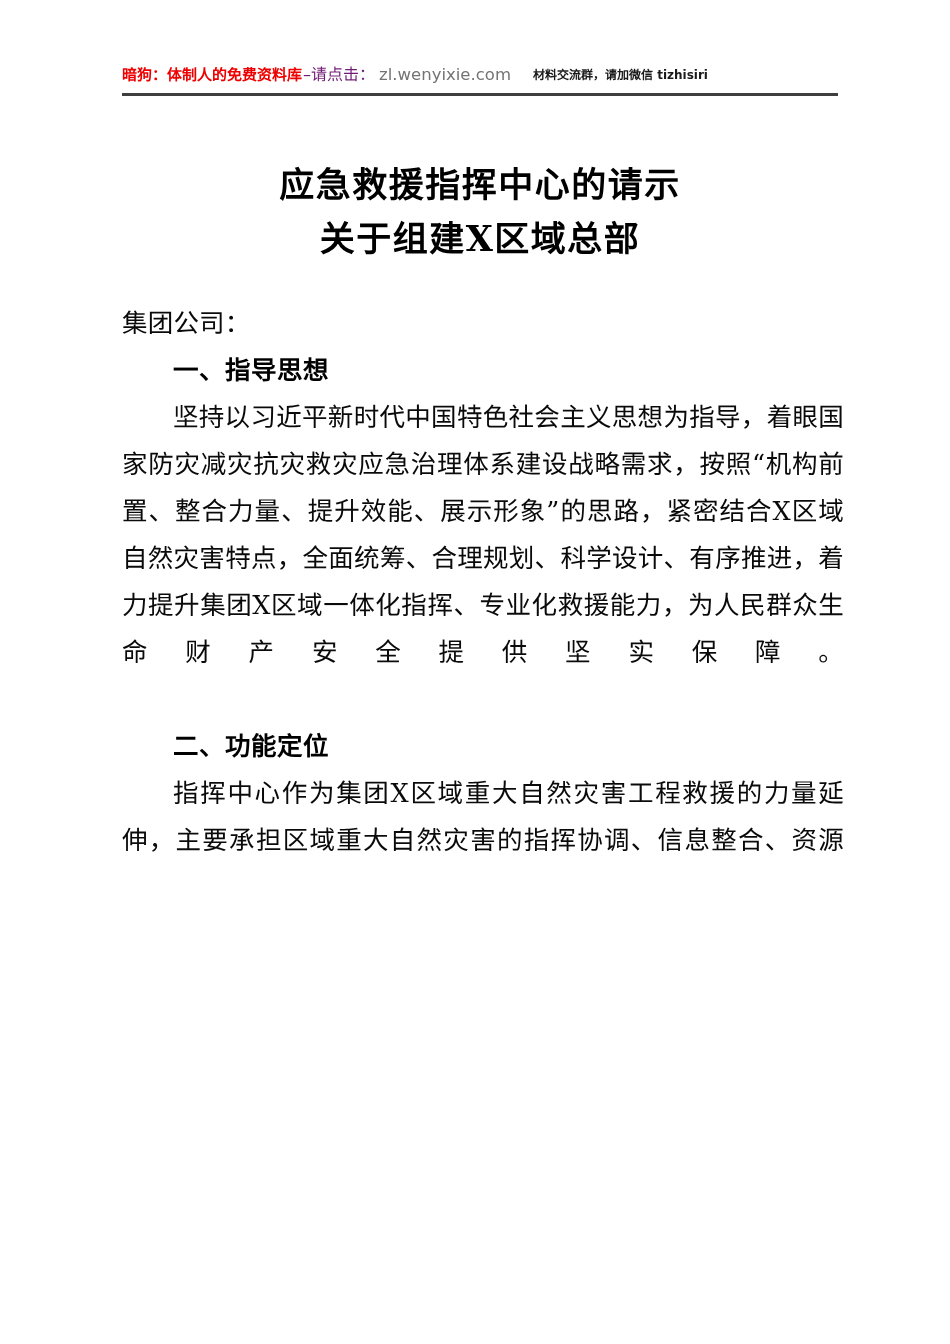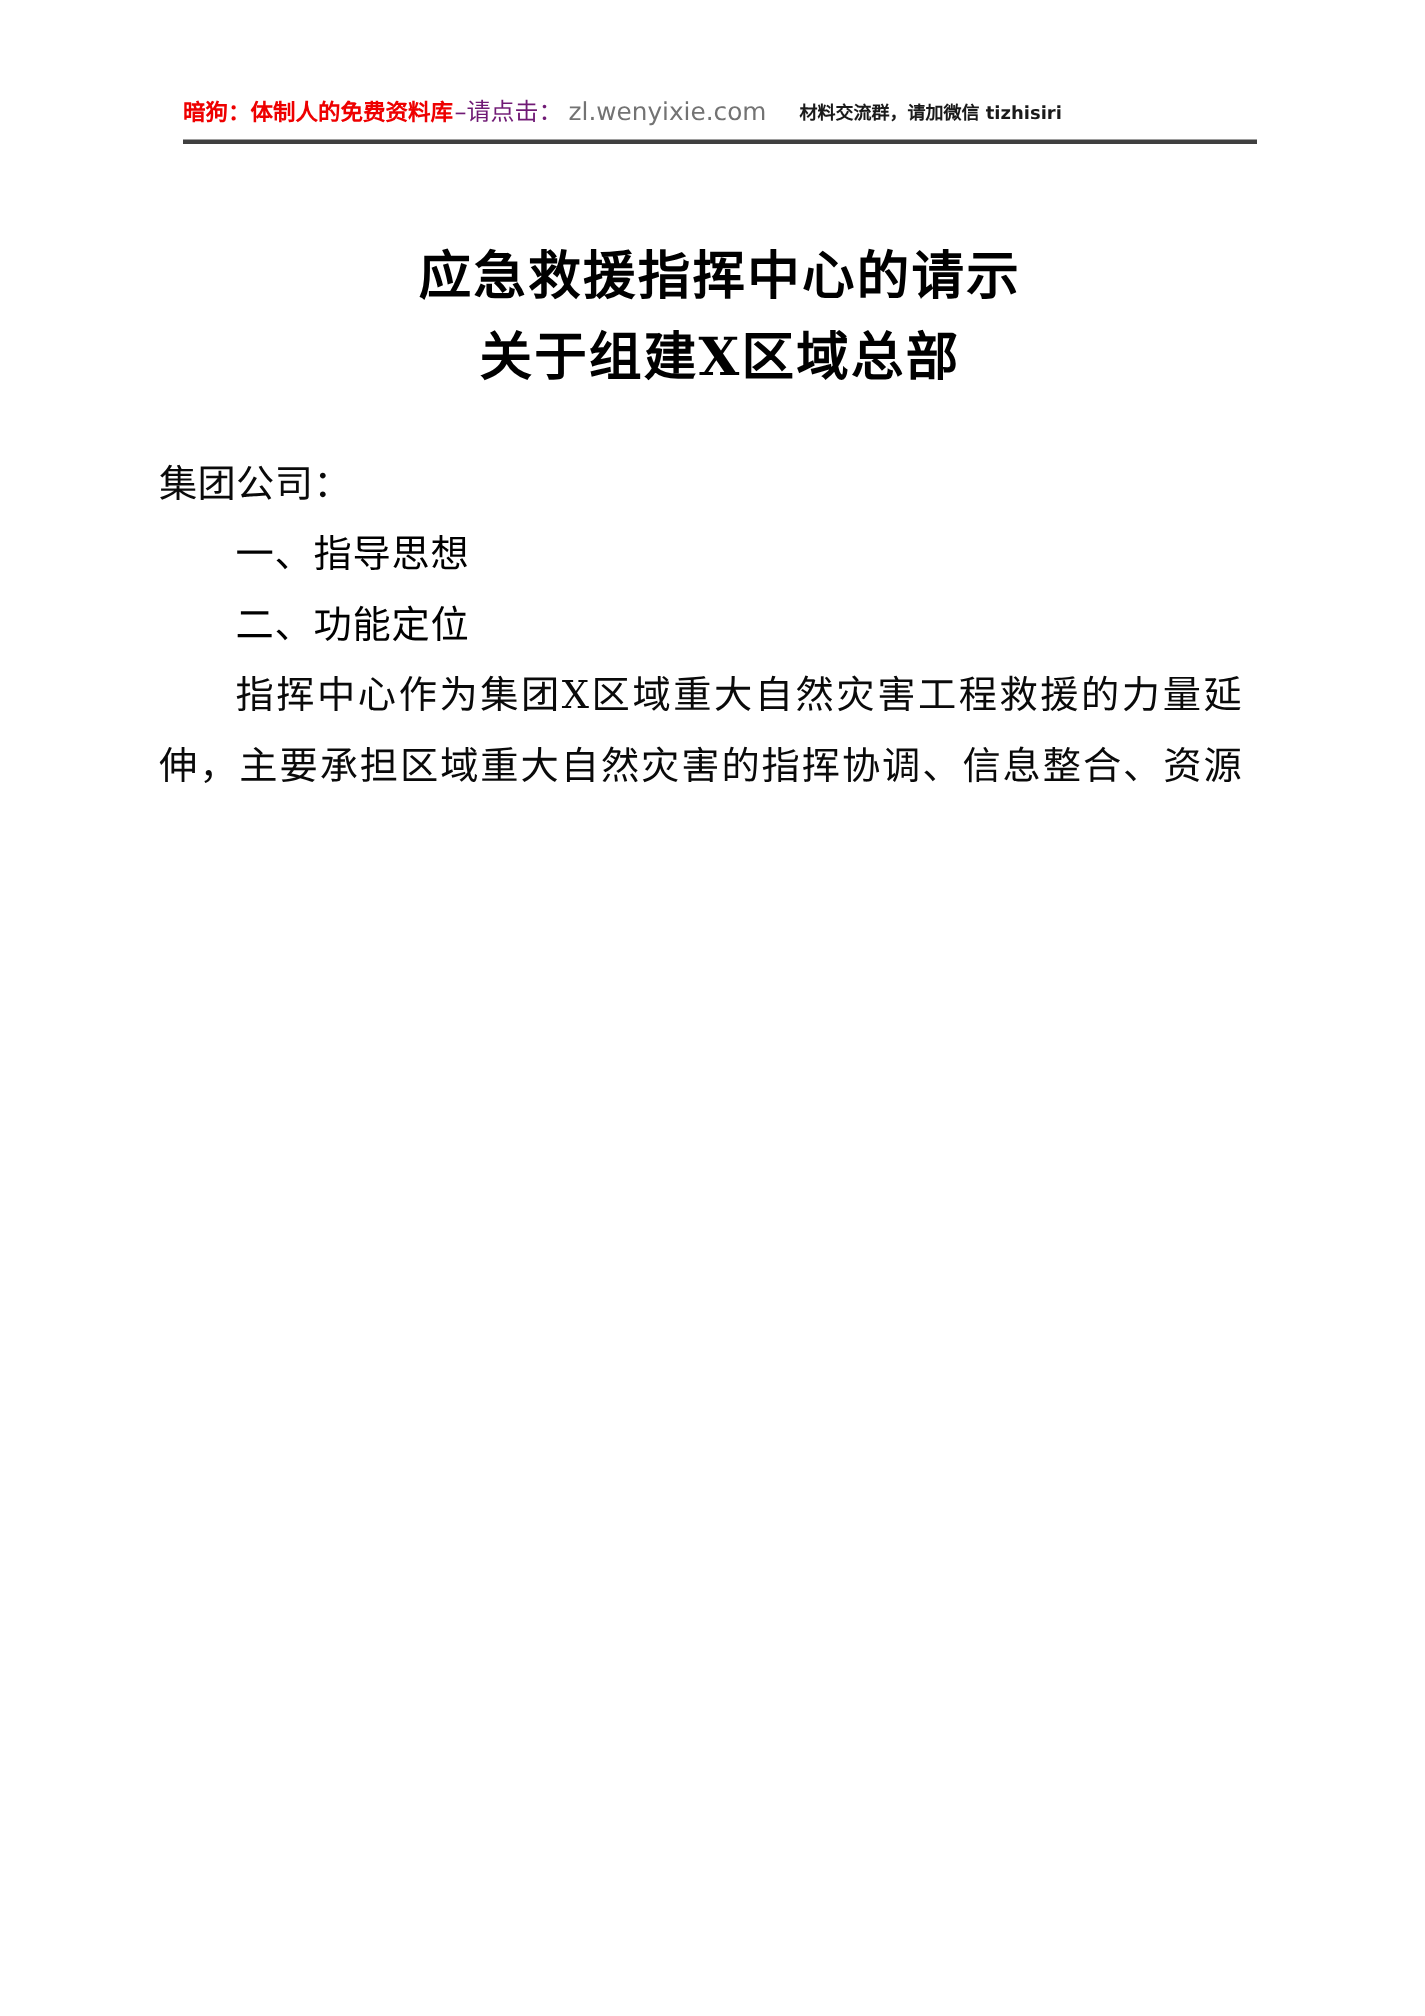--- a/index.html
+++ b/index.html
@@ -97,21 +97,21 @@
   }
 
   #doc-title .tline {
     display: block;
     white-space: nowrap;
   }
 
   
   #doc-body {
     position: absolute;
-    left: 106px;
+    left: 122px;
     top: 300px;
     width: 722px;
   }
 
   .para {
     font-family: "DejaVu Serif", "Liberation Serif", serif;
     font-size: 25.5px;
     line-height: 47px;
     color: #0a0a0a;
     letter-spacing: 0.2px;
@@ -136,21 +136,21 @@
   .para.justify-all::after {
     content: "";
     display: inline-block;
     width: 100%;
     height: 0;
   }
 
   .heading {
     font-family: "DejaVu Sans", "Liberation Sans", sans-serif;
     font-size: 25.5px;
-    font-weight: 400;
+    font-weight: 700;
     line-height: 47px;
     color: #000000;
     letter-spacing: 0.5px;
     margin: 0;
     text-indent: 2em;
   }
 </style>
 </head>
 <body>
 
@@ -170,20 +170,21 @@
     <span class="tline">关于组建X区域总部</span>
   </div>
 
   <div id="doc-body">
 
     <p class="para salutation">集团公司：</p>
 
 
     <p class="heading">一、指导思想</p>
 
+    <p class="para indent justify-all">坚持以习近平新时代中国特色社会主义思想为指导，着眼国家防灾减灾抗灾救灾应急治理体系建设战略需求，按照“机构前置、整合力量、提升效能、展示形象”的思路，紧密结合X区域自然灾害特点，全面统筹、合理规划、科学设计、有序推进，着力提升集团X区域一体化指挥、专业化救援能力，为人民群众生命财产安全提供坚实保障。</p>
 
     <p class="heading">二、功能定位</p>
 
     <p class="para indent justify-all">指挥中心作为集团X区域重大自然灾害工程救援的力量延伸，主要承担区域重大自然灾害的指挥协调、信息整合、资源</p>
 
   </div>
 
 </div>
 
 </body></html>

